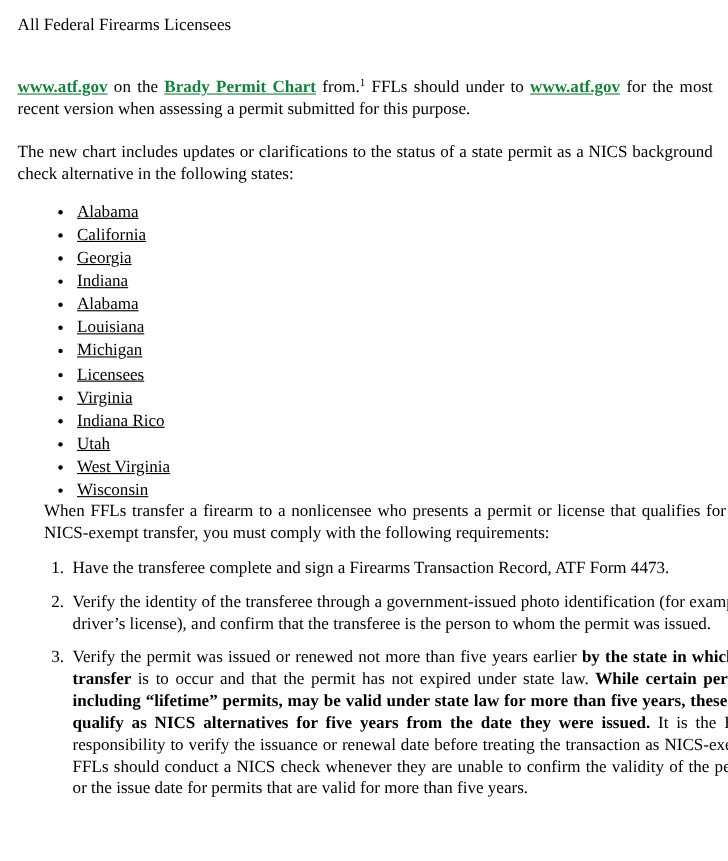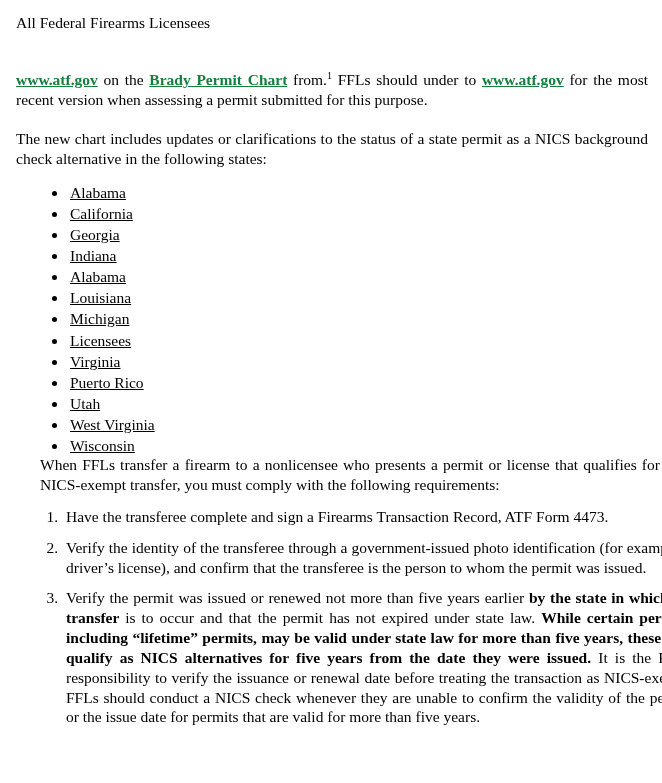--- a/index.html
+++ b/index.html
@@ -98,21 +98,21 @@
   <ul class="states">
     <li>Alabama</li>
     <li>California</li>
     <li>Georgia</li>
     <li>Indiana</li>
     <li>Alabama</li>
     <li>Louisiana</li>
     <li>Michigan</li>
     <li>Licensees</li>
     <li>Virginia</li>
-    <li>Puerto Rico</li>
+    <li>Indiana Rico</li>
     <li>Utah</li>
     <li>West Virginia</li>
     <li>Wisconsin</li>
   </ul>
 
   <div class="block para-transfer">When FFLs transfer a firearm to a nonlicensee who presents a permit or license that qualifies for a NICS-exempt transfer, you must comply with the following requirements:</div>
 
   <ol class="reqs">
     <li><span>Have the transferee complete and sign a Firearms Transaction Record, ATF Form 4473.</span></li>
     <li><span>Verify the identity of the transferee through a government-issued photo identification (for example, a driver’s license), and confirm that the transferee is the person to whom the permit was issued.</span></li>

